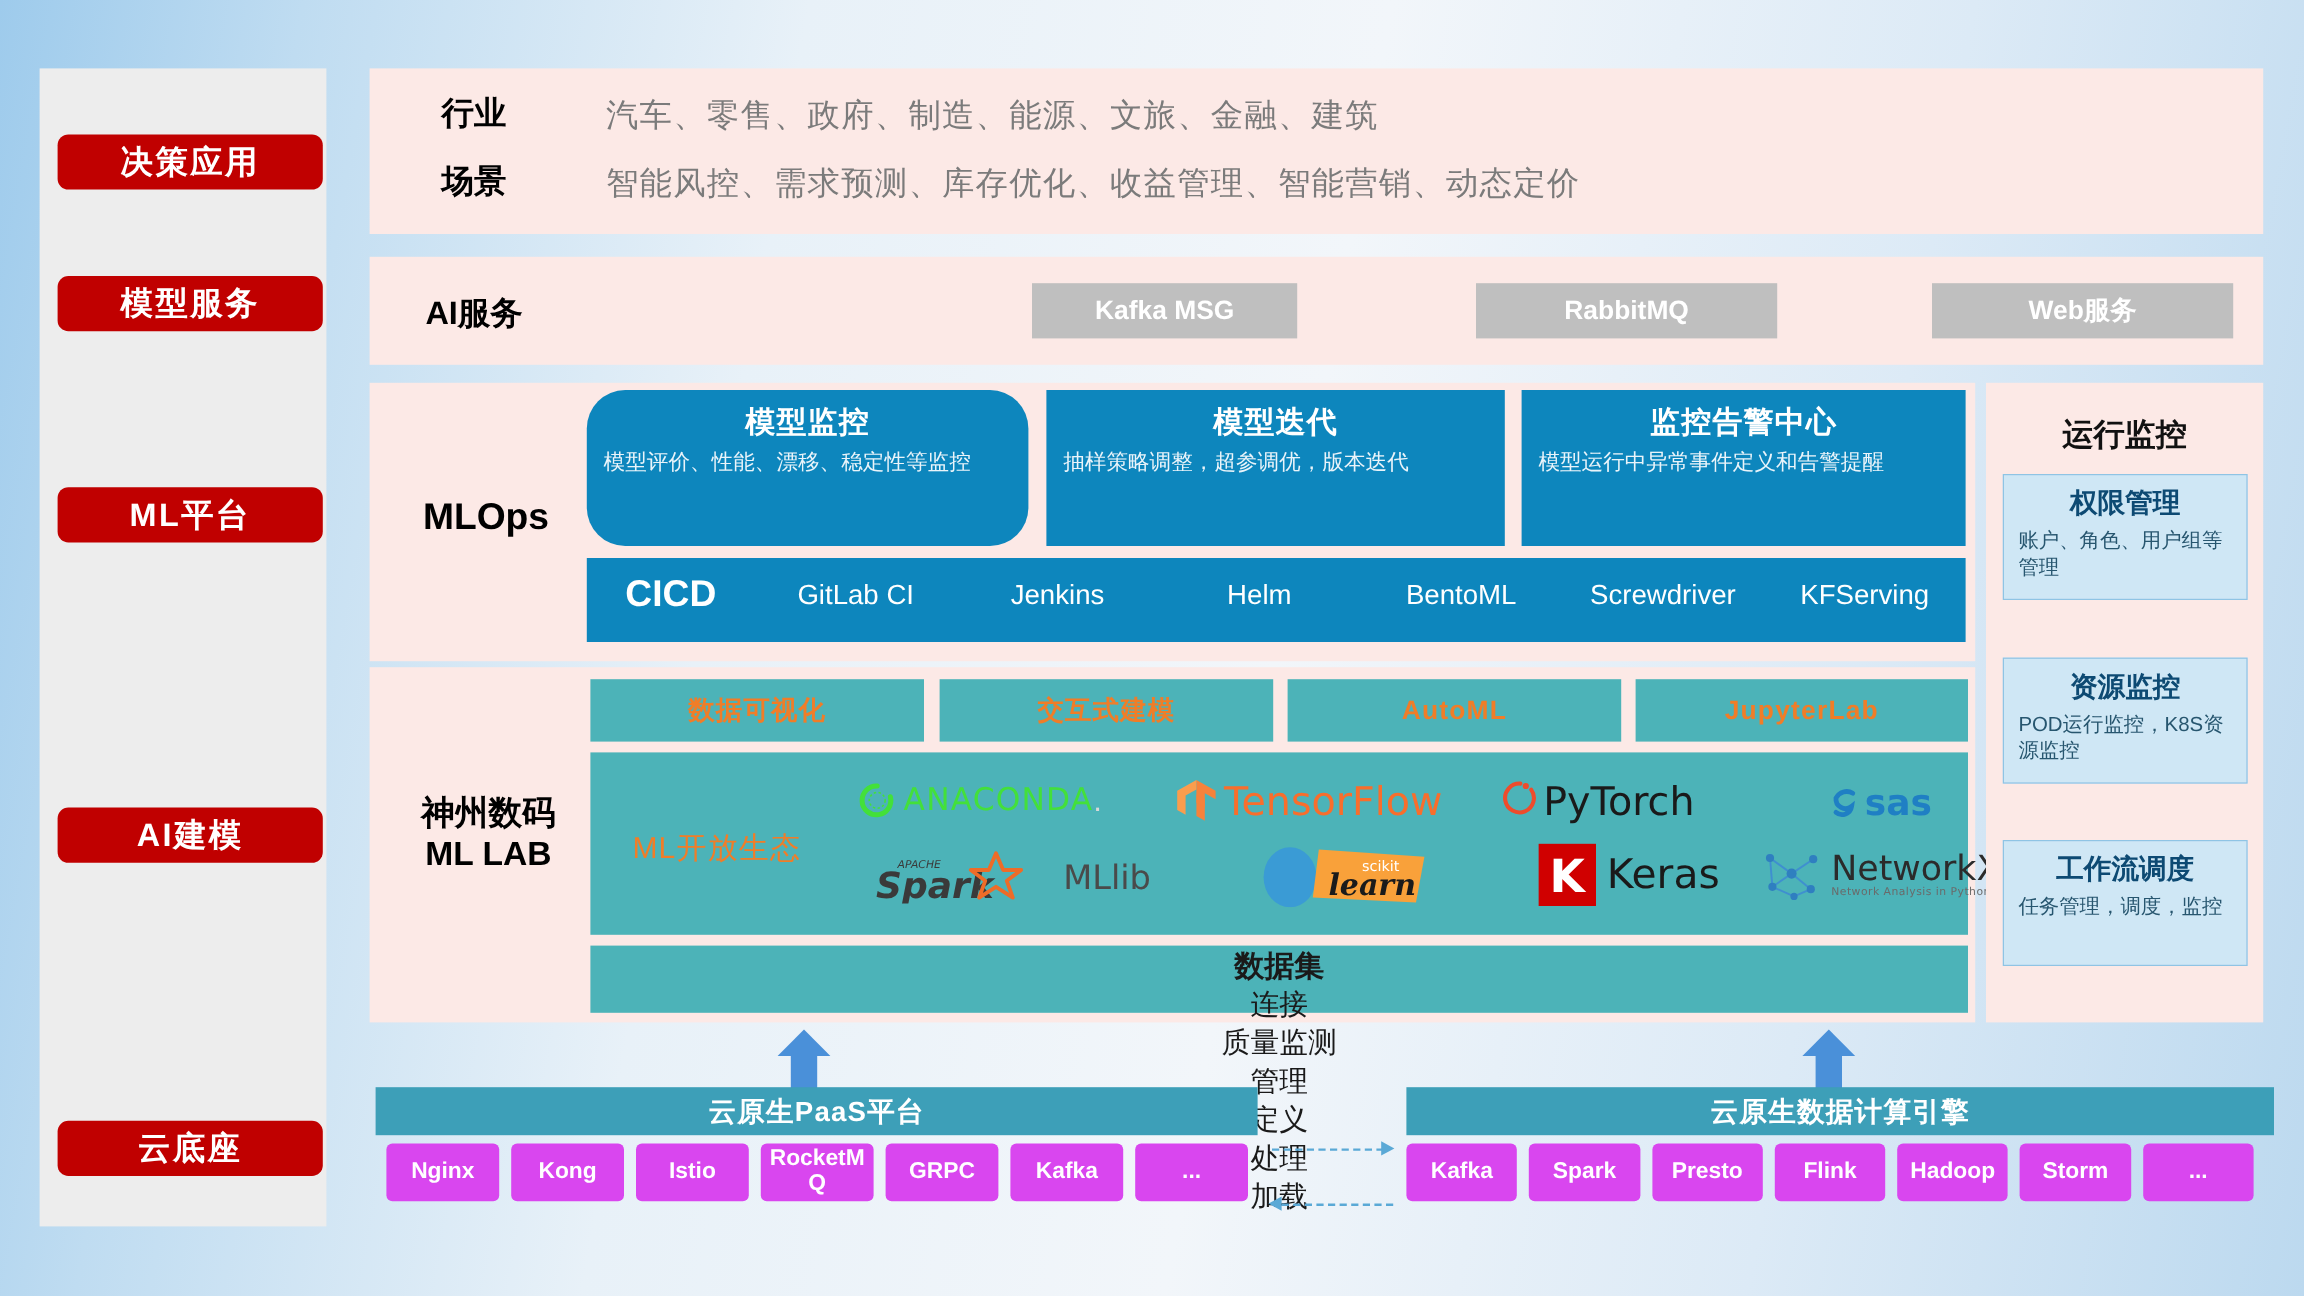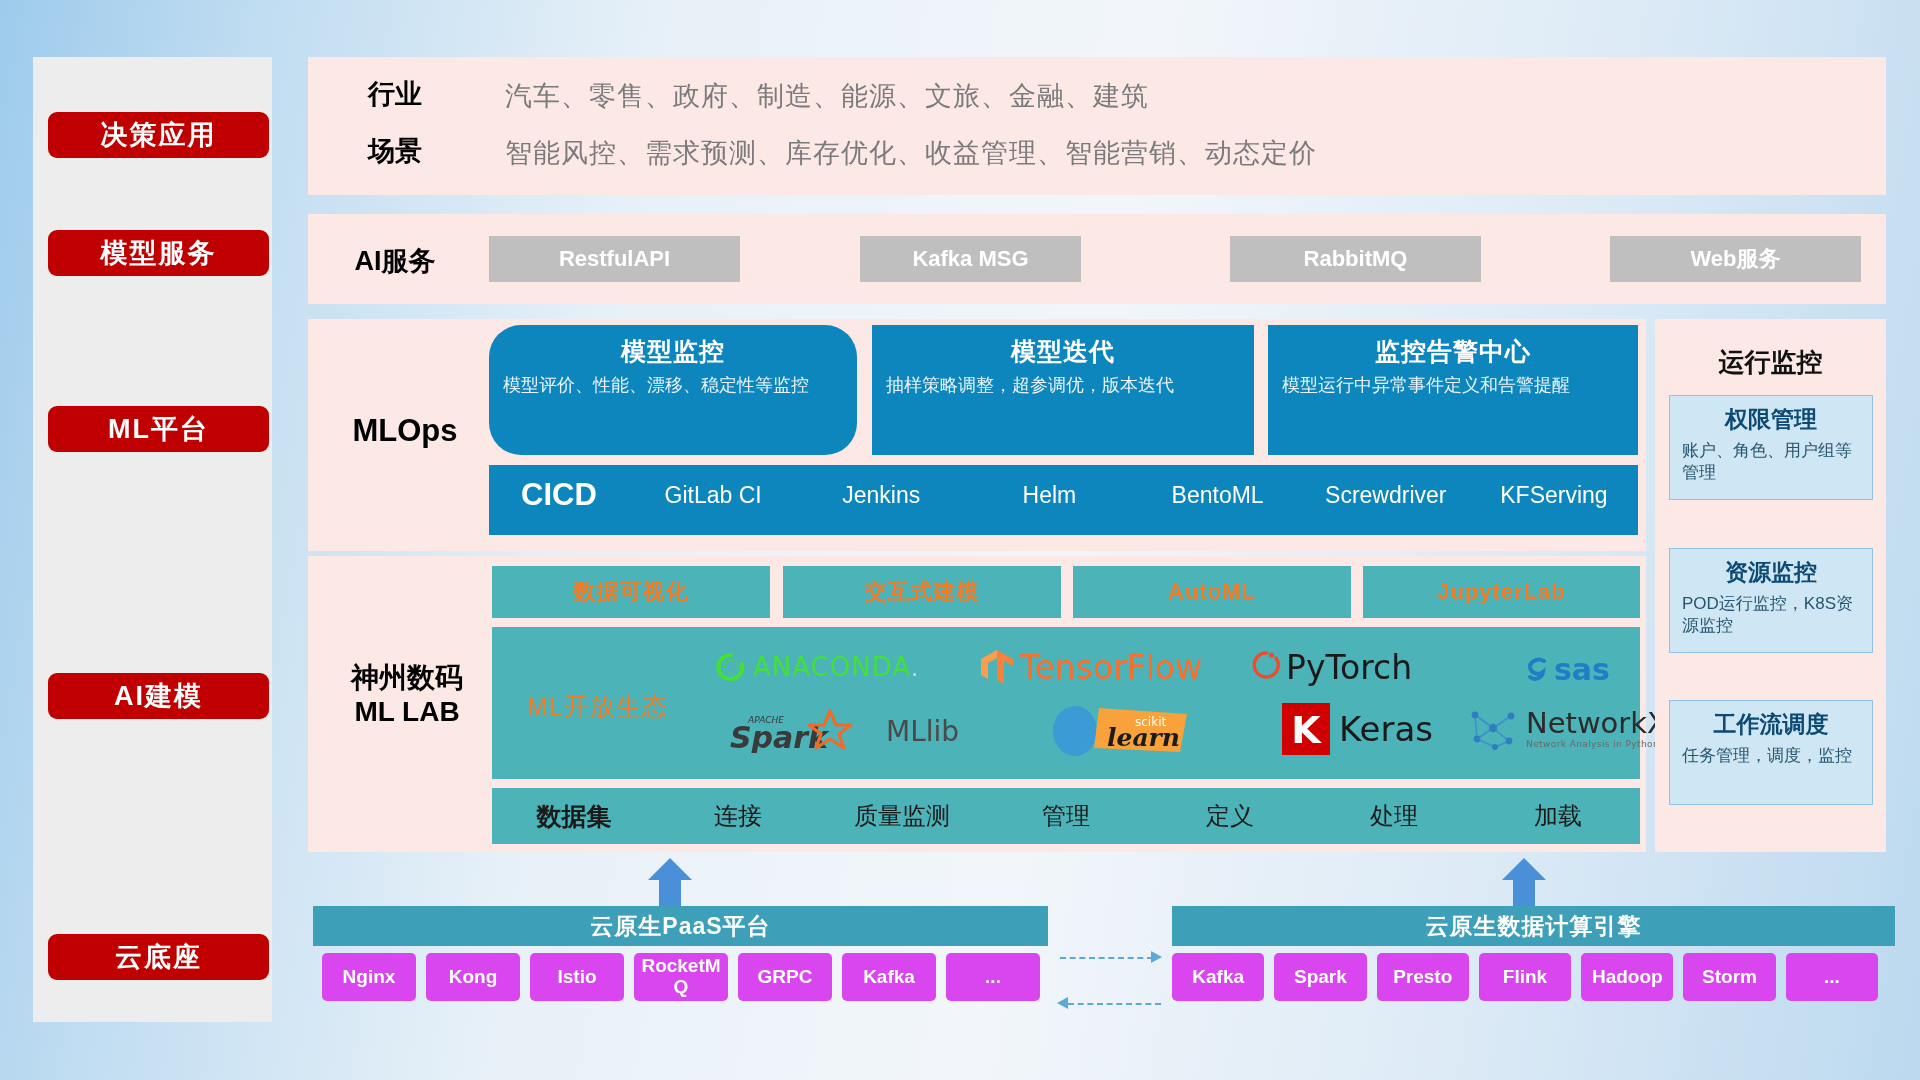--- a/index.html
+++ b/index.html
@@ -140,23 +140,20 @@
   <div class="panel" style="left:308px;top:57px;width:1578px;height:138px;">
   </div>
   <div class="rowlabel ind-label" style="left:340px;top:78px;width:110px;">行业</div>
   <div class="ind-text" style="left:505px;top:78px;">汽车、零售、政府、制造、能源、文旅、金融、建筑</div>
   <div class="rowlabel ind-label" style="left:340px;top:135px;width:110px;">场景</div>
   <div class="ind-text" style="left:505px;top:135px;">智能风控、需求预测、库存优化、收益管理、智能营销、动态定价</div>
 
   <div class="panel" style="left:308px;top:214px;width:1578px;height:90px;"></div>
   <div class="rowlabel" style="left:330px;top:245px;width:130px;font-size:27px;">AI服务</div>
 
-  <div class="svc-chip" style="left:489px;top:236px;width:251px;">
-    <span>RestfulAPI</span>
-  </div>
   <div class="svc-chip" style="left:860px;top:236px;width:221px;">
     <span>Kafka MSG</span>
   </div>
   <div class="svc-chip" style="left:1230px;top:236px;width:251px;">
     <span>RabbitMQ</span>
   </div>
   <div class="svc-chip" style="left:1610px;top:236px;width:251px;">
     <span>Web服务</span>
   </div>
 
@@ -286,21 +283,21 @@
           <circle cx="44" cy="36" r="3.4"></circle>
           <circle cx="30" cy="42" r="3"></circle>
       </g>
     </svg>
     <div style="margin-left:5px;line-height:1;">
       <div class="logo-text" style="color:#2b2b2b;font-size:29px;">NetworkX</div>
       <div class="logo-text" style="color:#6a6a6a;font-size:9px;letter-spacing:.4px;margin-top:2px;">Network Analysis in Python</div>
     </div>
   </div>
 
-  <div class="ds-bar" style="left:492px;top:788px;width:1148px;height:56px;">
+  <div class="ds-bar" style="left:492px;top:788px;width:1148px;height:56px;flex-direction:column;">
     <div class="ds-cell ds-first" style="font-size:25px;">数据集</div>
     <div class="ds-cell">连接</div>
     <div class="ds-cell">质量监测</div>
     <div class="ds-cell">管理</div>
     <div class="ds-cell">定义</div>
     <div class="ds-cell">处理</div>
     <div class="ds-cell">加载</div>
   </div>
 
   <div class="panel" style="left:1655px;top:319px;width:231px;height:533px;">

